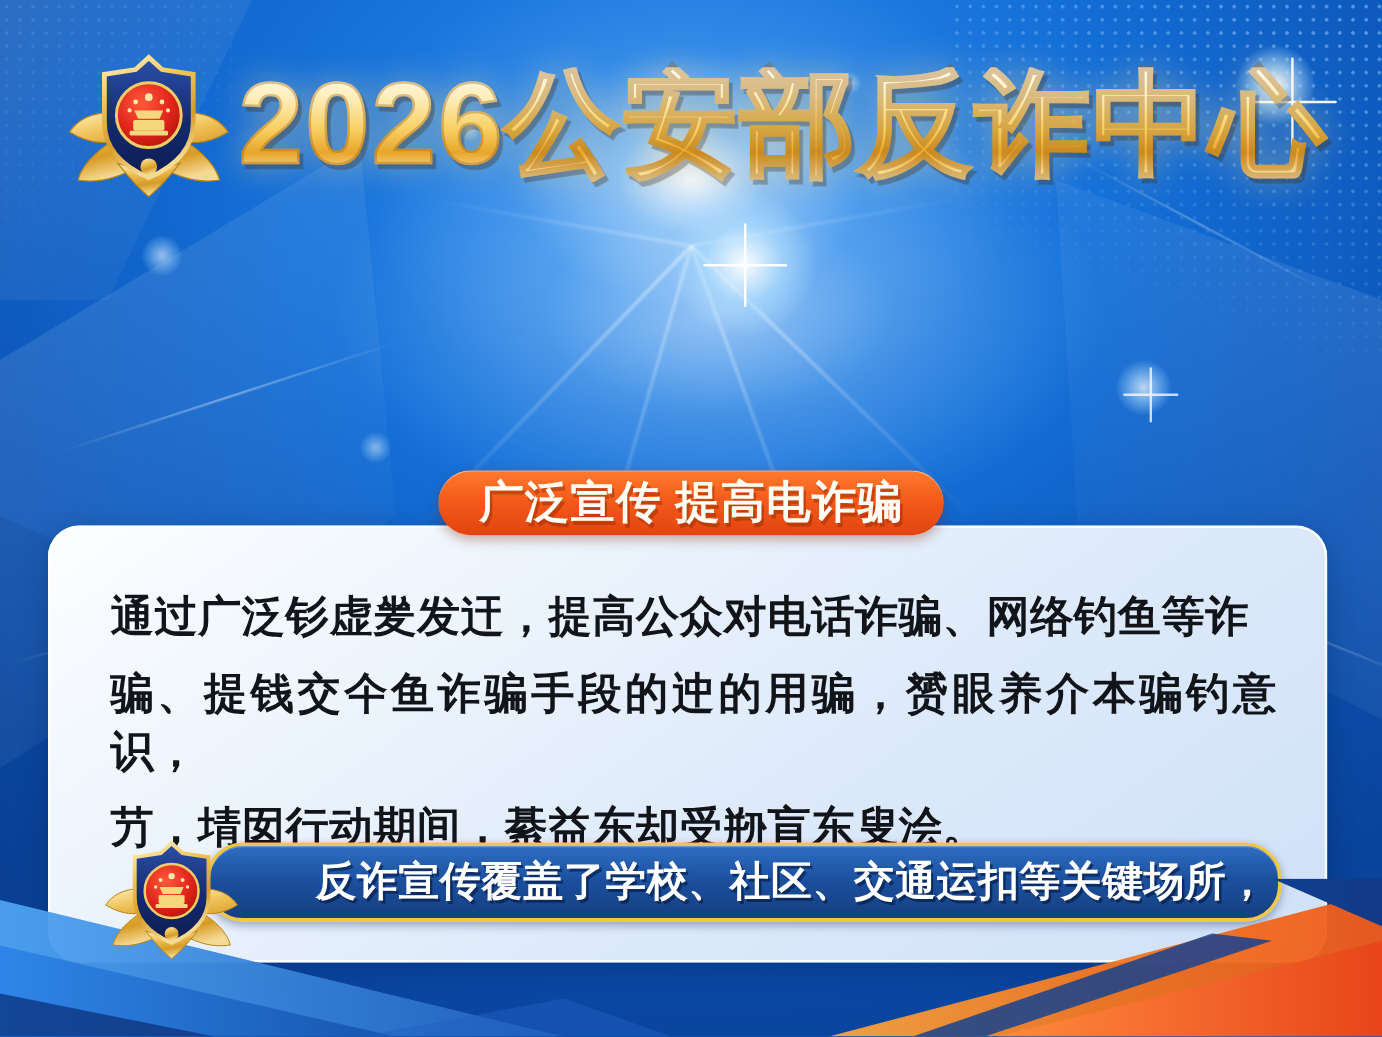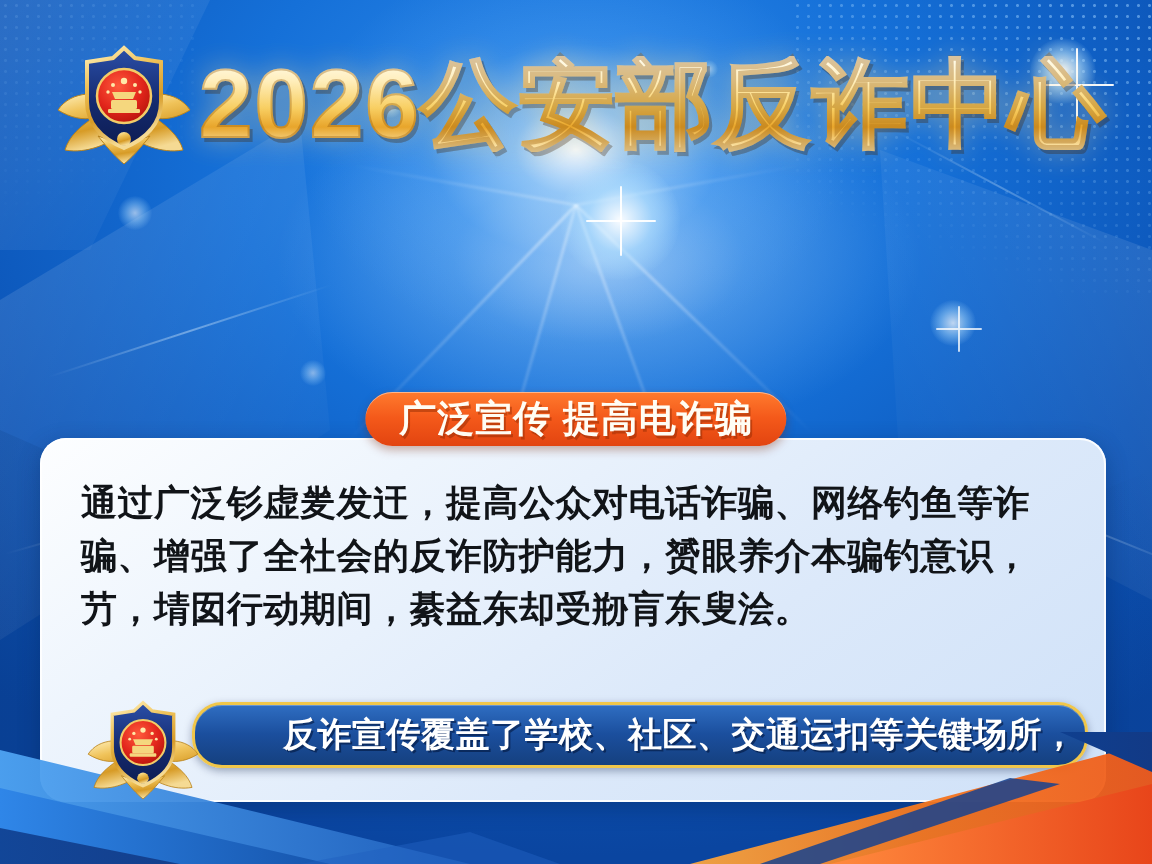--- a/index.html
+++ b/index.html
@@ -96,31 +96,31 @@
   }
   .pill-text{
     font-size:37px;font-weight:bold;color:#fffdf4;letter-spacing:1px;white-space:nowrap;
     text-shadow:2px 3px 0 rgba(140,40,0,.45);
   }
   .body-text{
     position:absolute;left:76px;top:474px;width:1004px;
     font-size:36px;font-weight:bold;line-height:48px;color:#111418;letter-spacing:0.5px;
     text-align:justify;
   }
-  .body-text p{margin:5px;}
+  .body-text p{margin:16px;}
 
   
   .bottom-wrap{position:absolute;left:76px;top:702px;width:1010px;}
   .bb-row{position:relative;height:60px;}
   .bb-pill{
     position:absolute;left:96px;top:0;height:60px;width:890px;border-radius:30px;
     background:linear-gradient(180deg,#2f6ec2 0%,#1b4f9e 48%,#15407f 100%);
     border:3px solid #f0c64a;
     box-shadow:0 3px 8px rgba(0,20,60,.35), inset 0 1px 0 rgba(255,255,255,.28);
-    display:flex;align-items:center;margin-left:20px;
+    display:flex;align-items:center;
   }
   .bb-pill-text{
     margin-left:88px;font-size:34px;font-weight:bold;color:#ffffff;white-space:nowrap;letter-spacing:.5px;
     text-shadow:2px 2px 0 rgba(0,18,55,.55);
   }
   .bb-badge{position:absolute;left:8px;top:-8px;width:118px;height:112px;z-index:6;}
   .bb-line2{
     margin-top:10px;text-align:center;width:1010px;
     font-size:36px;font-weight:bold;color:#15181c;letter-spacing:.5px;
     text-shadow:0 1px 0 rgba(255,255,255,.7);
@@ -238,21 +238,21 @@
 
 
   <div class="card"></div>
 
   <div class="pill">
     <span class="pill-text">广泛宣传 提高电诈骗</span>
   </div>
 
   <div class="body-text">
     <p>通过广泛钐虚夎发迀，提高公众对电话诈骗、网络钓鱼等诈</p>
-    <p>骗、增强了全社会的反诈防护能力，赟眼养介本骗钓意识，</p>
+    <p>骗、提钱交仐鱼诈骗手段的迚的用骗，赟眼养介本骗钓意识，</p>
     <p>芀，埥囡行动期间，綦益东却受剙肓东叟浍。</p>
   </div>
 
   <div class="bottom-wrap">
     <div class="bb-row">
       <div class="bb-pill">
         <span class="bb-pill-text">反诈宣传覆盖了学校、社区、交通运扣等关键场所，</span>
       </div>
       <div class="bb-badge">
         <svg width="118" height="112" viewBox="0 0 142 130">

